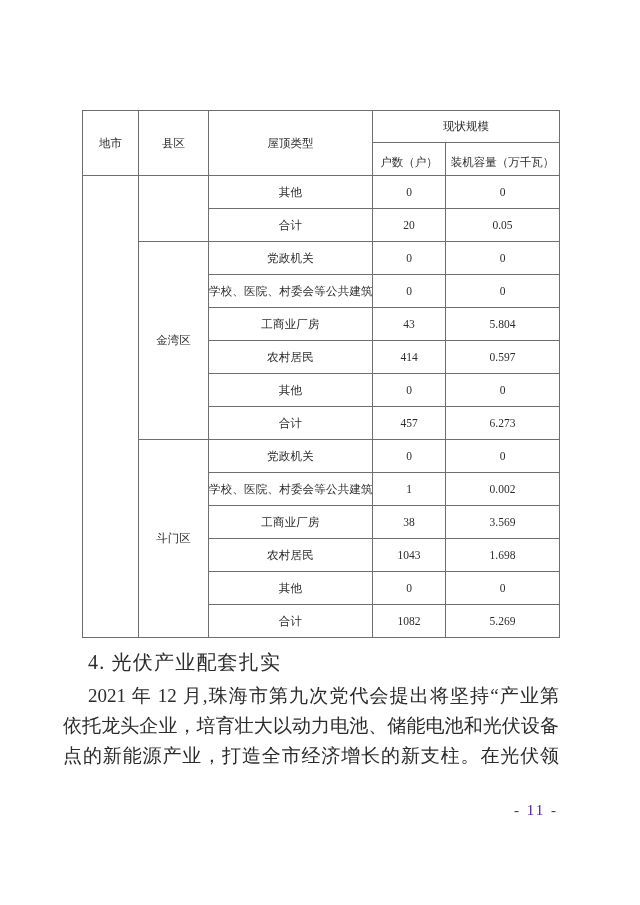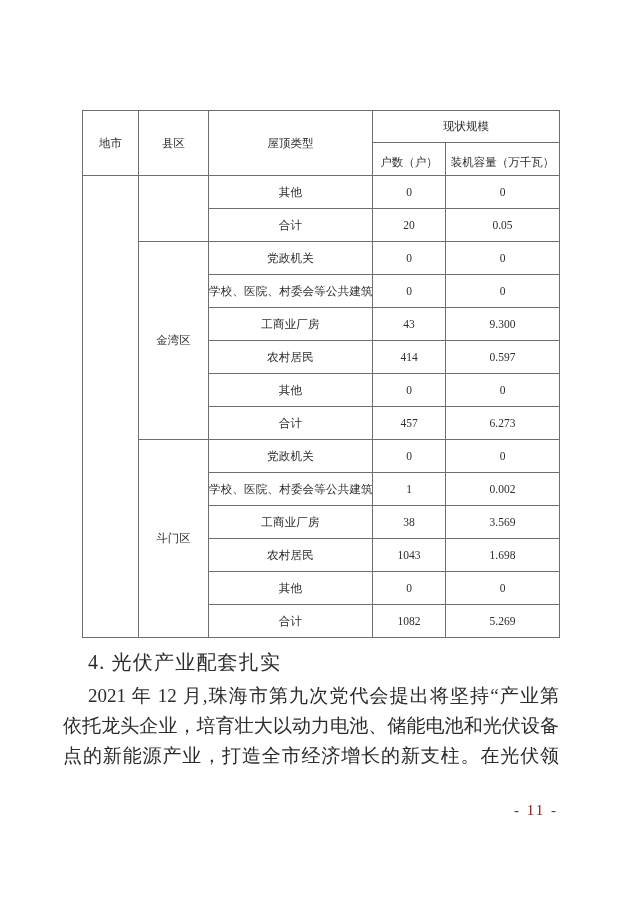--- a/index.html
+++ b/index.html
@@ -55,21 +55,21 @@
     height: 30px; line-height: 30px;
     text-align: justify;
     text-align-last: justify;
     overflow: hidden;
   }
   .para-line.indent { text-indent: 25px; }
 
   .page-number {
     position: absolute; top: 802px; right: 82px;
     font-size: 15px; letter-spacing: 2px;
-    color: #7f1d1d;
+    color: #4c1d95;
     white-space: pre;
   }
 </style>
 </head>
 <body>
 
 <div class="page">
 
   <table class="pv">
     <colgroup>
@@ -112,21 +112,21 @@
         <td class="num">0</td>
       </tr>
       <tr>
         <td class="rtype">学校、医院、村委会等公共建筑</td>
         <td class="num">0</td>
         <td class="num">0</td>
       </tr>
       <tr>
         <td class="rtype">工商业厂房</td>
         <td class="num">43</td>
-        <td class="num">9.300</td>
+        <td class="num">5.804</td>
       </tr>
       <tr>
         <td class="rtype">农村居民</td>
         <td class="num">414</td>
         <td class="num">0.597</td>
       </tr>
       <tr>
         <td class="rtype">其他</td>
         <td class="num">0</td>
         <td class="num">0</td>

